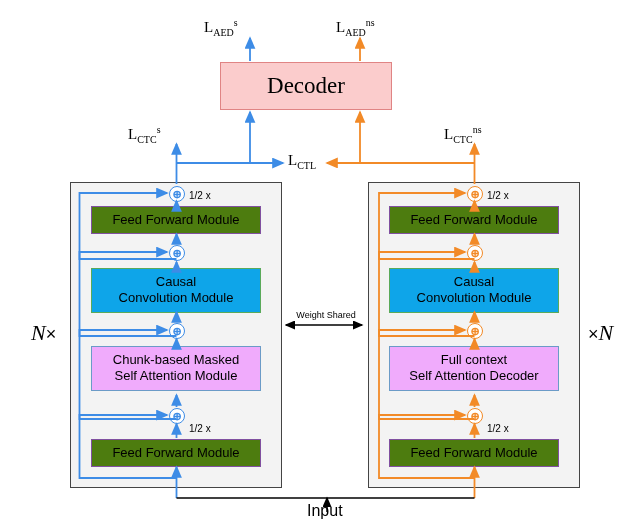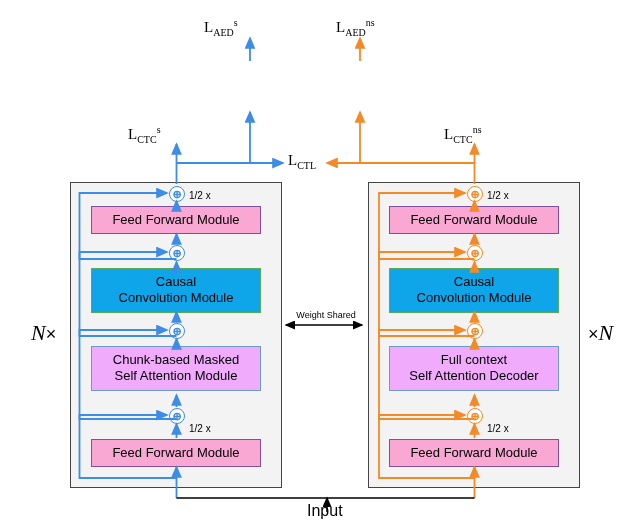--- a/index.html
+++ b/index.html
@@ -45,21 +45,21 @@
     position: absolute;
     width: 170px;
     left: 20px;
     border: 1.5px solid;
     text-align: center;
     padding: 5px 2px;
     font-size: 13px;
     line-height: 1.25;
     box-sizing: border-box;
   }
-  .ff-module { background: #f9a8d4; border-color: #8050a0; }
+  .ff-module { background: #4d7c0f; border-color: #8050a0; }
   .conv-module { background: #0ea5e9; border-color: #5aaa5a; }
   .attn-module { background: #f0abfc; border-color: #6b9bc7; }
   .half-label {
     position: absolute;
     font-size: 10px;
   }
   .plus {
     position: absolute;
     width: 14px;
     height: 14px;
@@ -121,20 +121,23 @@
   <div class="loss-label" style="left:128px; top:124px;">
     <span>L</span><sub><span>CTC</span></sub><sup><span>s</span></sup>
   </div>
   <div class="loss-label" style="left:444px; top:124px;">
     <span>L</span><sub><span>CTC</span></sub><sup><span>ns</span></sup>
   </div>
   <div class="loss-label" style="left:288px; top:152px;text-align:right;">
     <span>L</span><sub><span>CTL</span></sub>
   </div>
 
+  <div class="decoder-box">
+    <span>Decoder</span>
+  </div>
 
   <div class="side-label" style="left:31px; top:320px;">
     <span>N</span><span class="mult">×</span>
   </div>
   <div class="side-label" style="left:588px; top:320px;">
     <span class="mult">×</span><span>N</span>
   </div>
 
   <div class="encoder-block left-enc">
     <div class="module ff-module" style="top:23px;"><span>Feed Forward Module</span></div>

